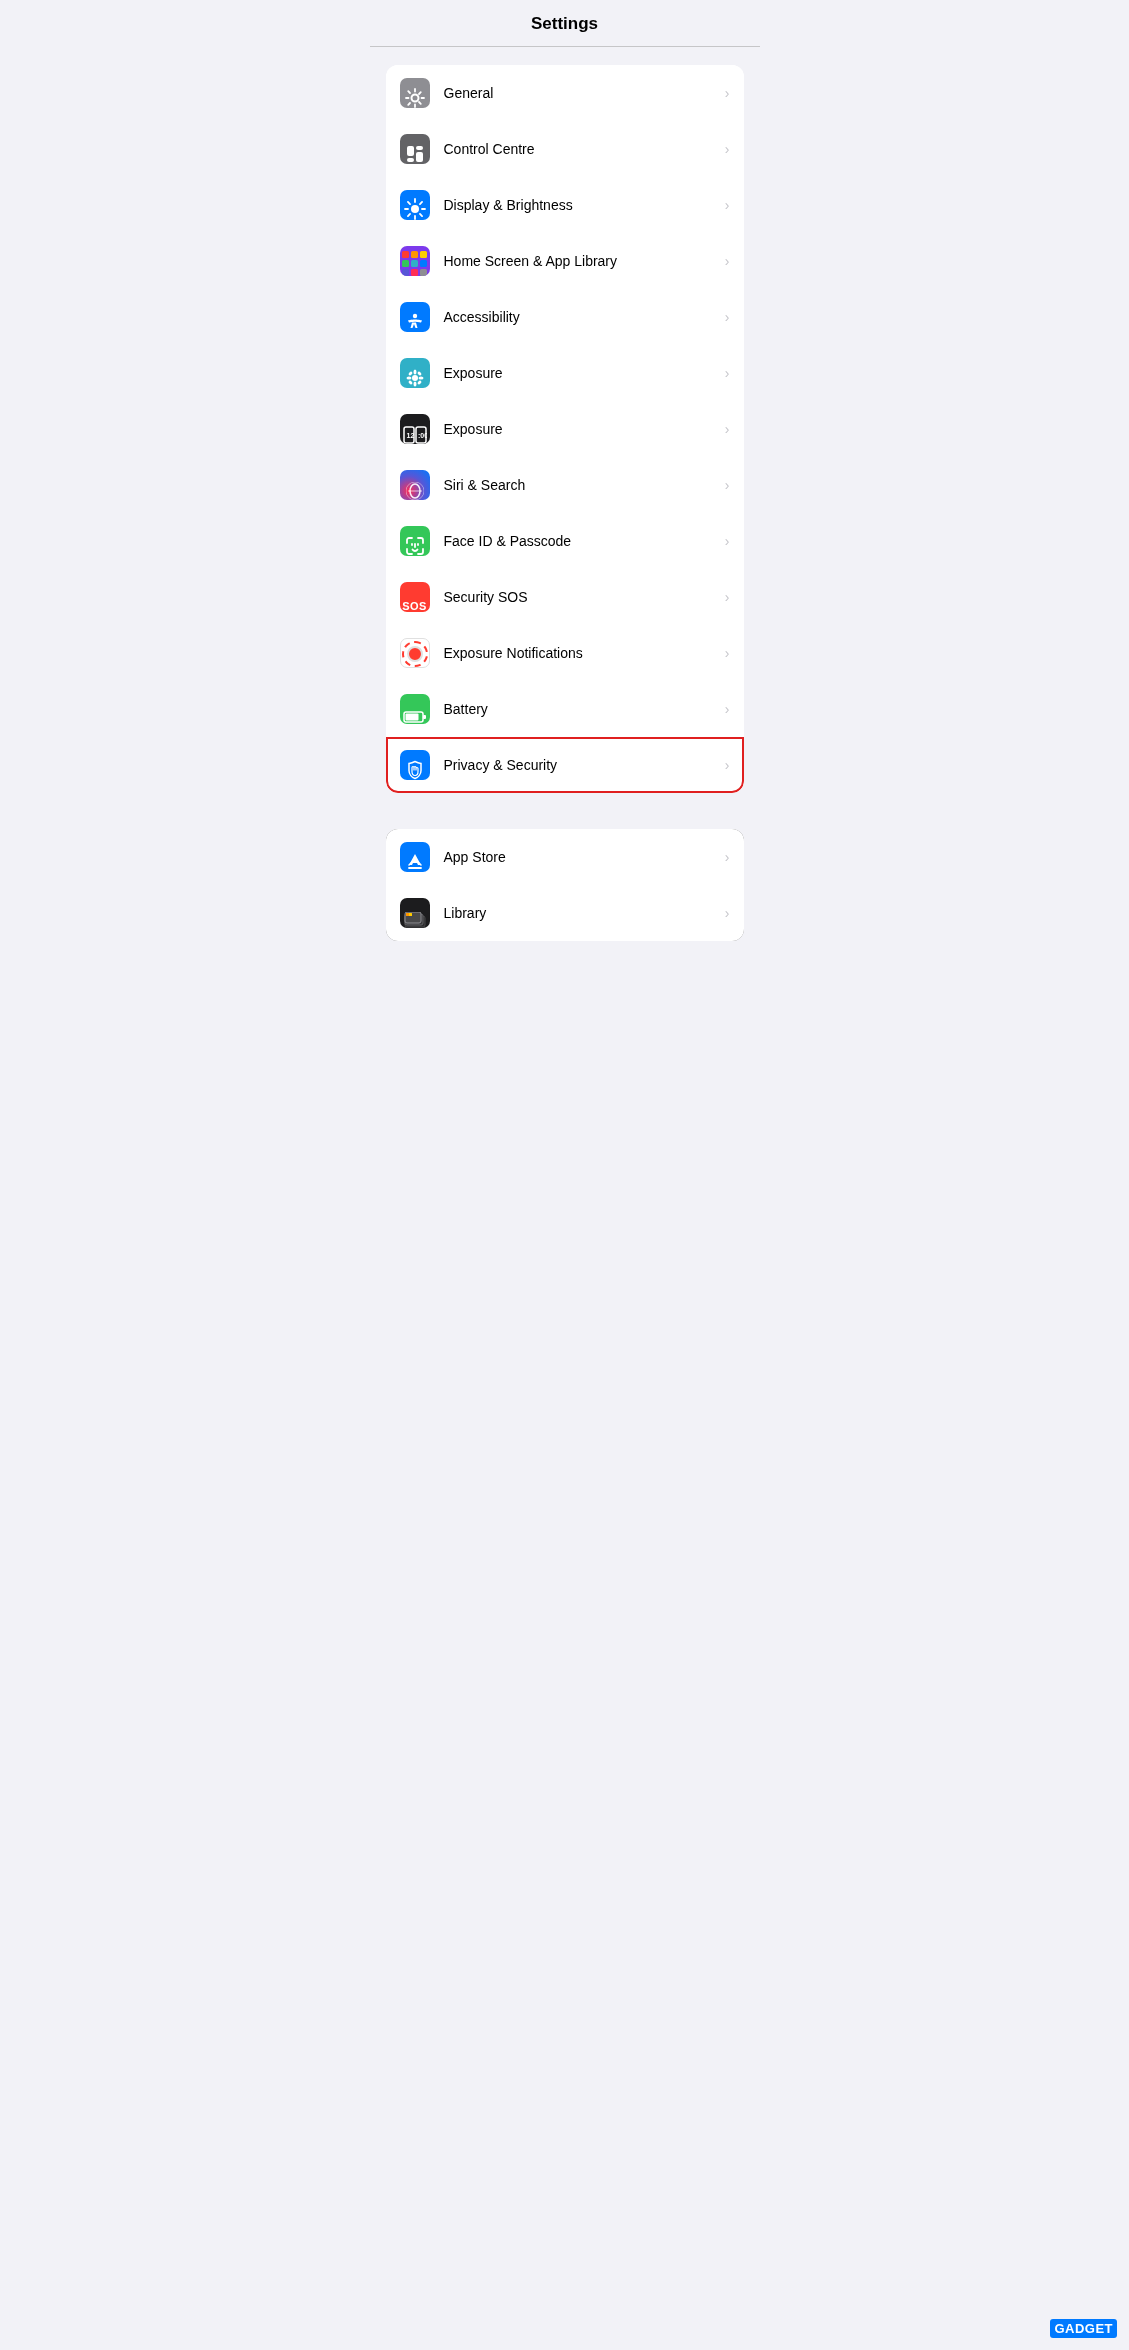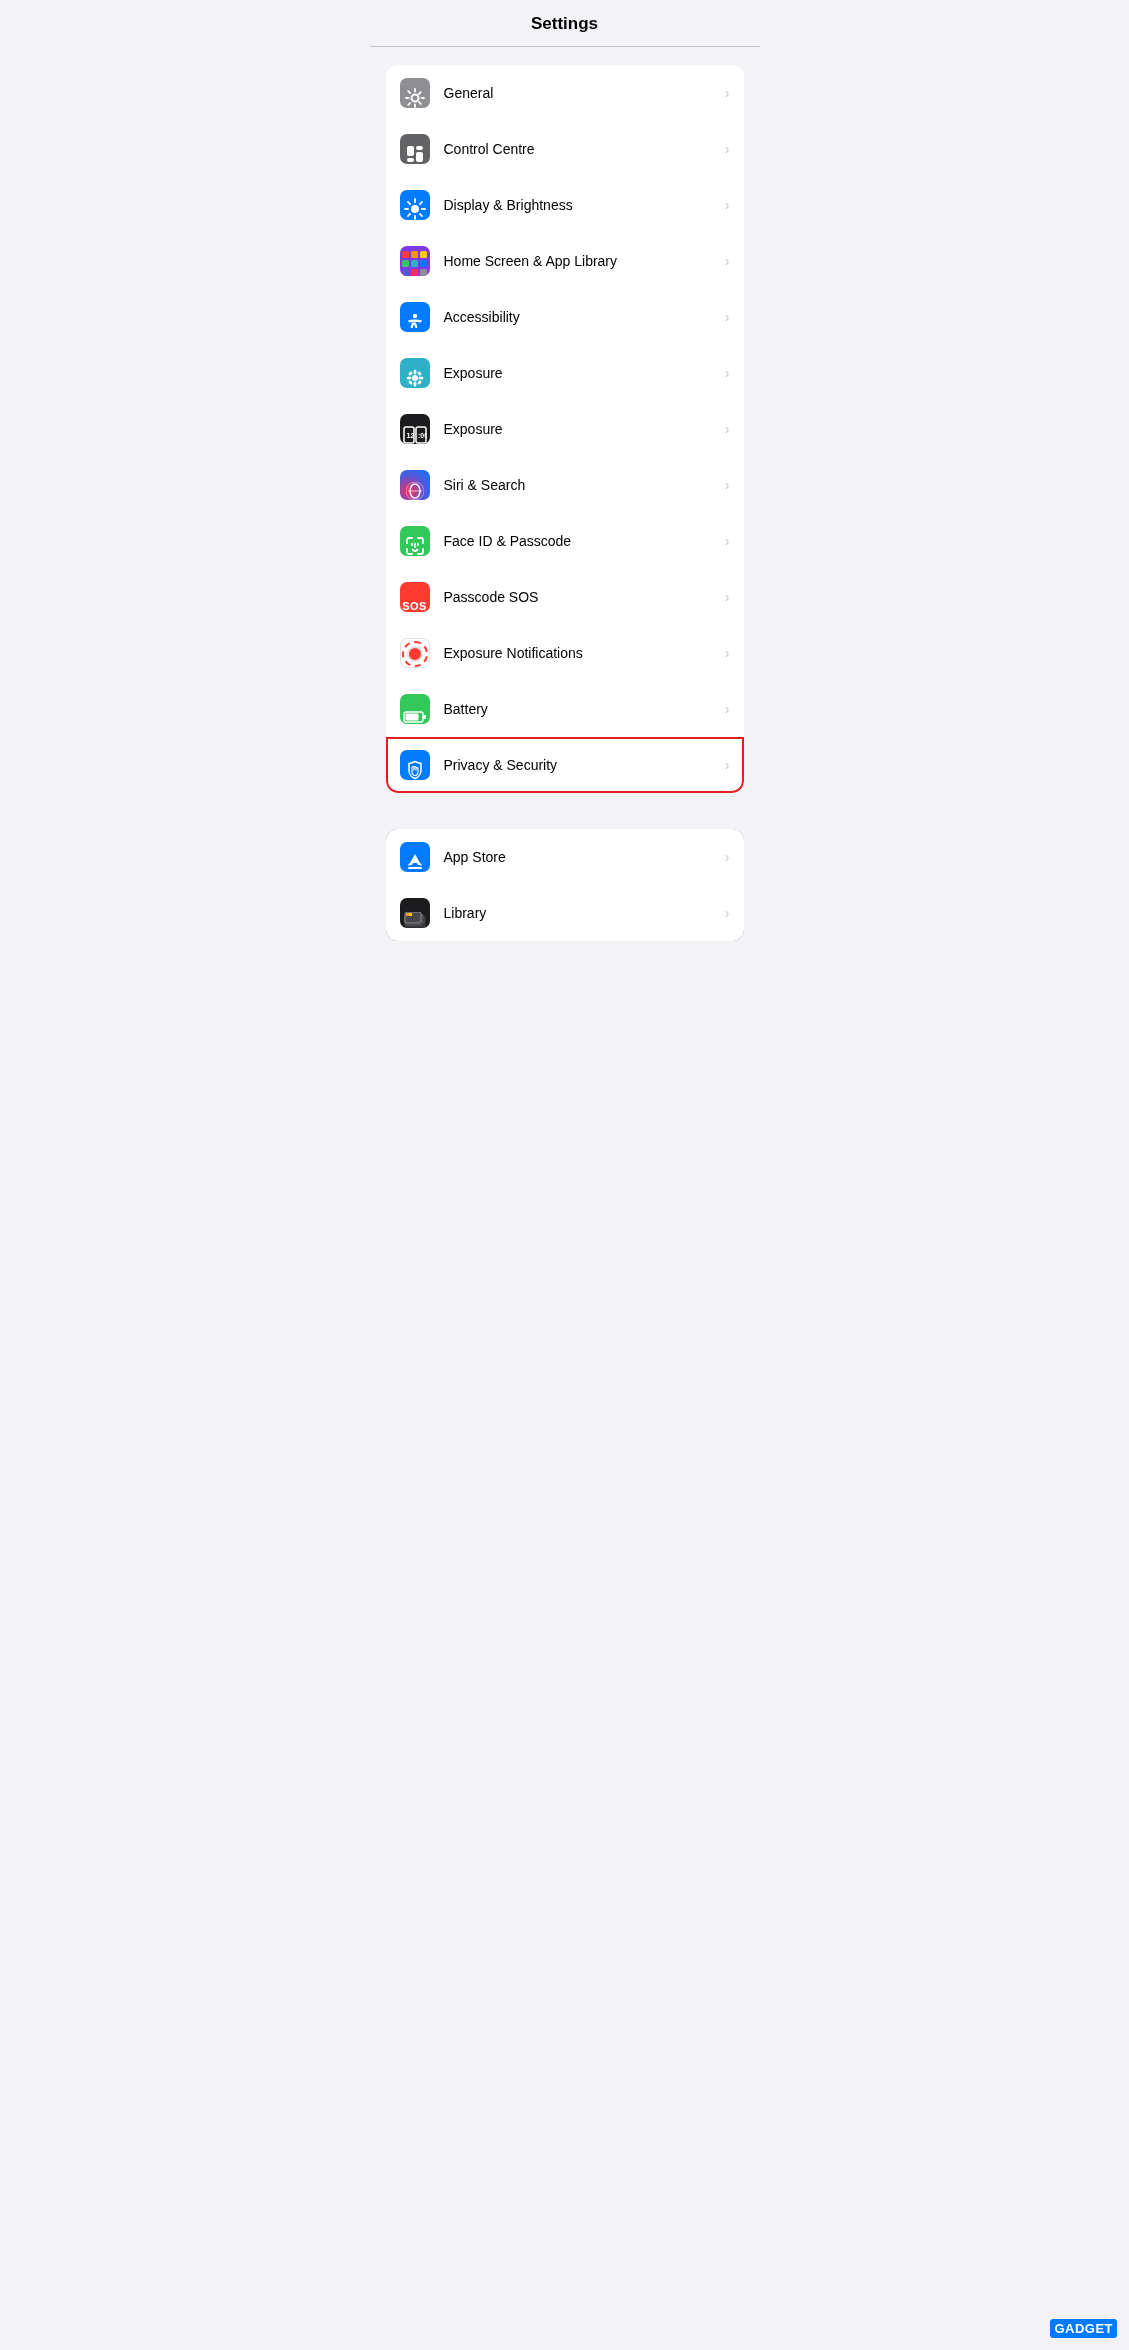--- a/index.html
+++ b/index.html
@@ -302,21 +302,21 @@
       </svg>
     </div>
     <span class="row-label">Face ID &amp; Passcode</span>
     <span class="chevron">›</span>
   </div>
 
   <div class="settings-row">
     <div class="icon-wrap" style="background:#ff3b30;">
       <span class="sos-badge">SOS</span>
     </div>
-    <span class="row-label">Passcode SOS</span>
+    <span class="row-label">Security SOS</span>
     <span class="chevron">›</span>
   </div>
 
   <div class="settings-row">
     <div class="icon-wrap bg-white-border">
       <div class="exposure-ring">
         <div class="exposure-dot"></div>
       </div>
     </div>
     <span class="row-label">Exposure Notifications</span>

